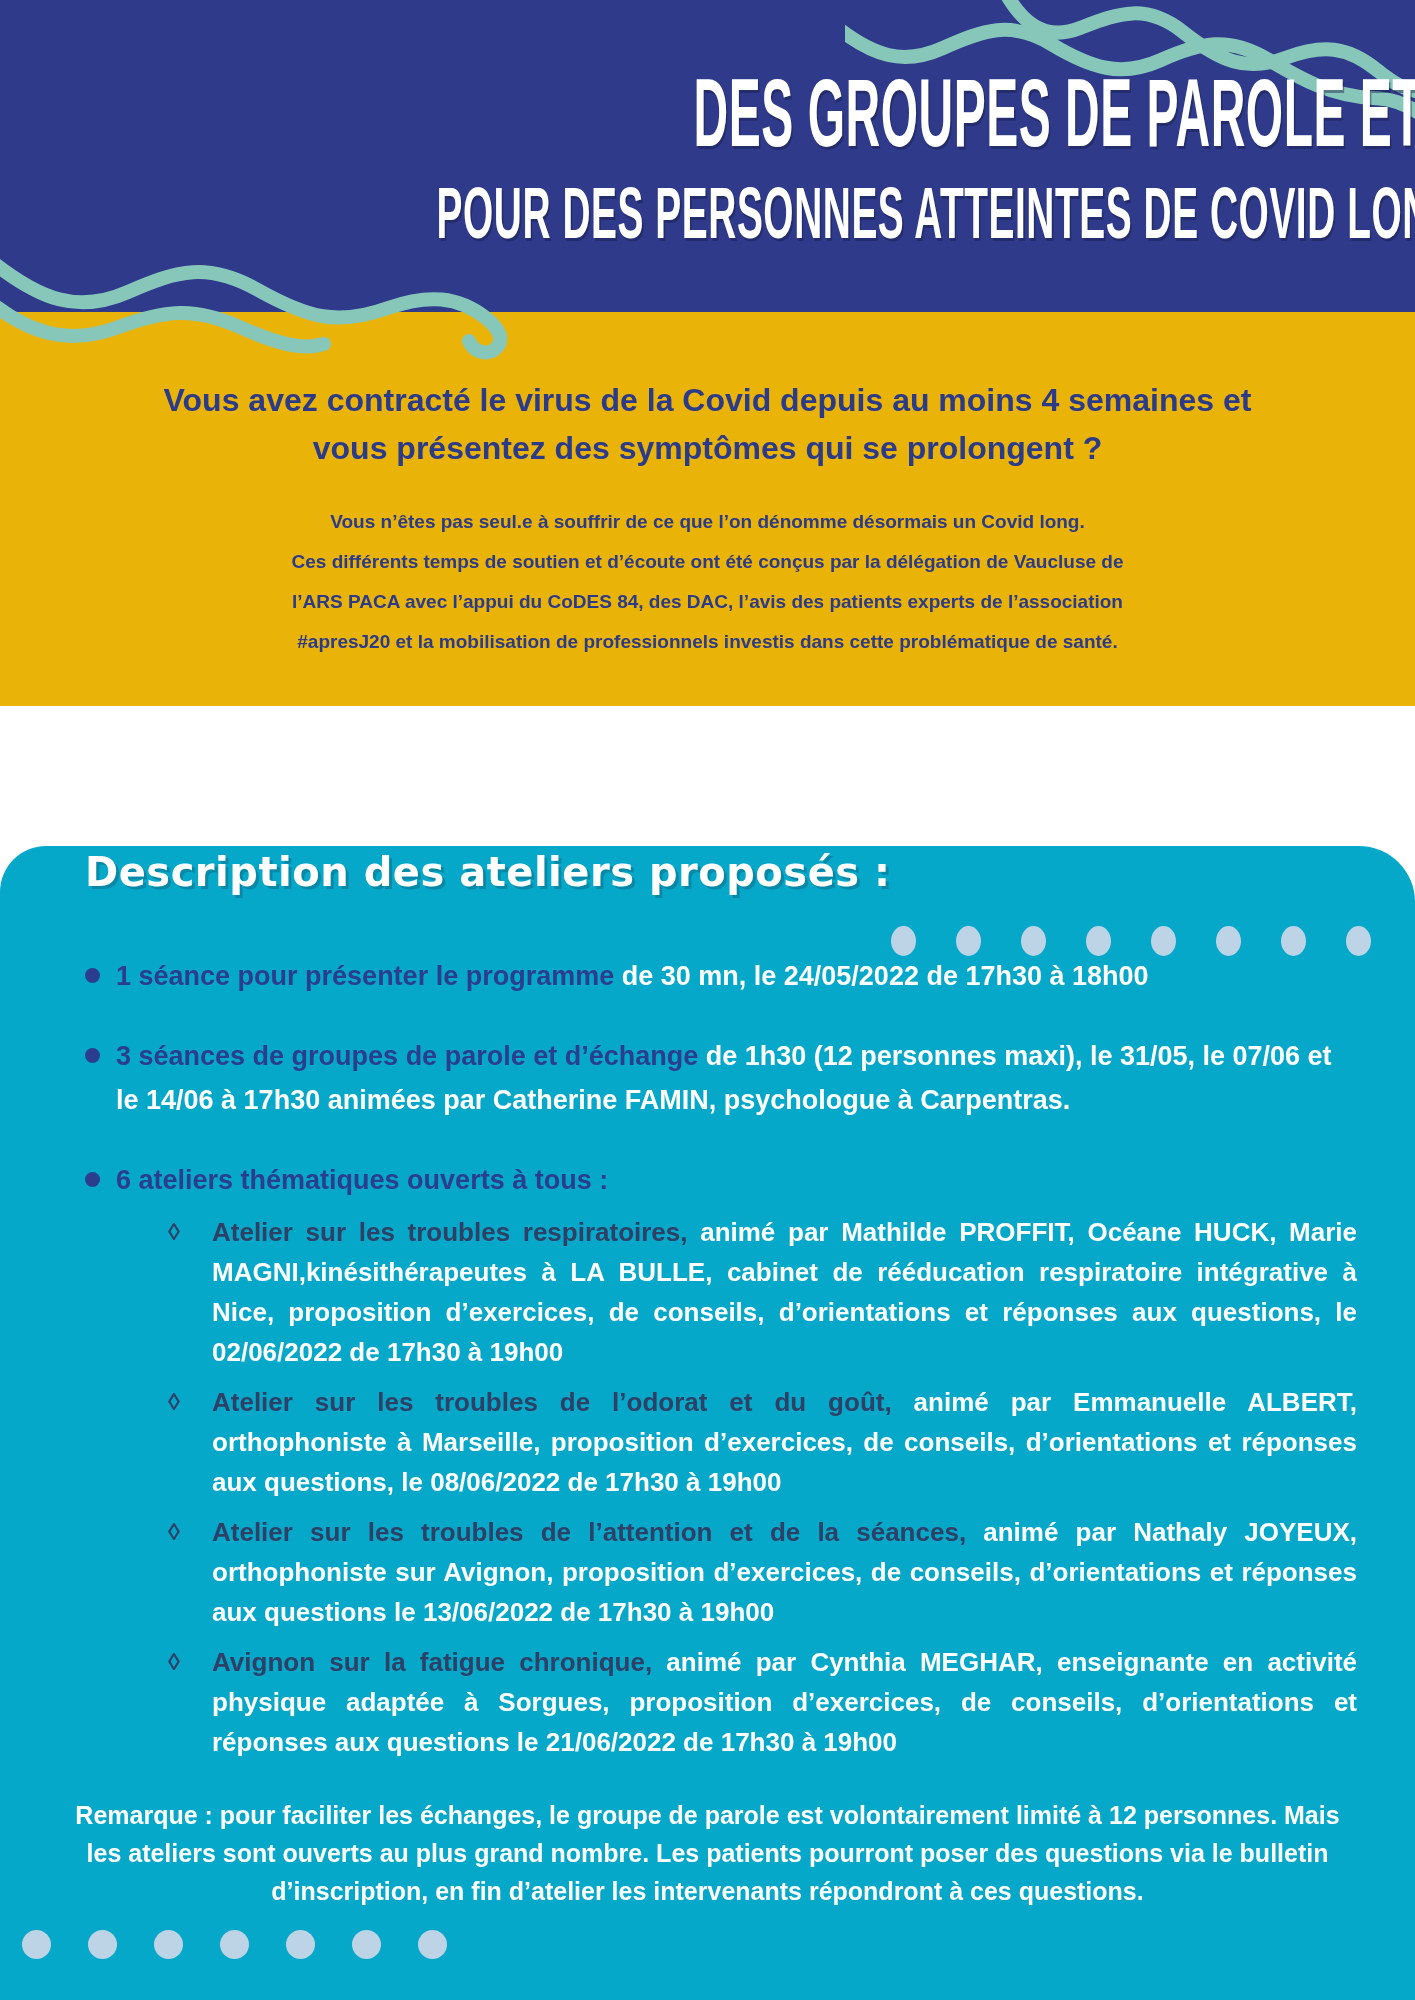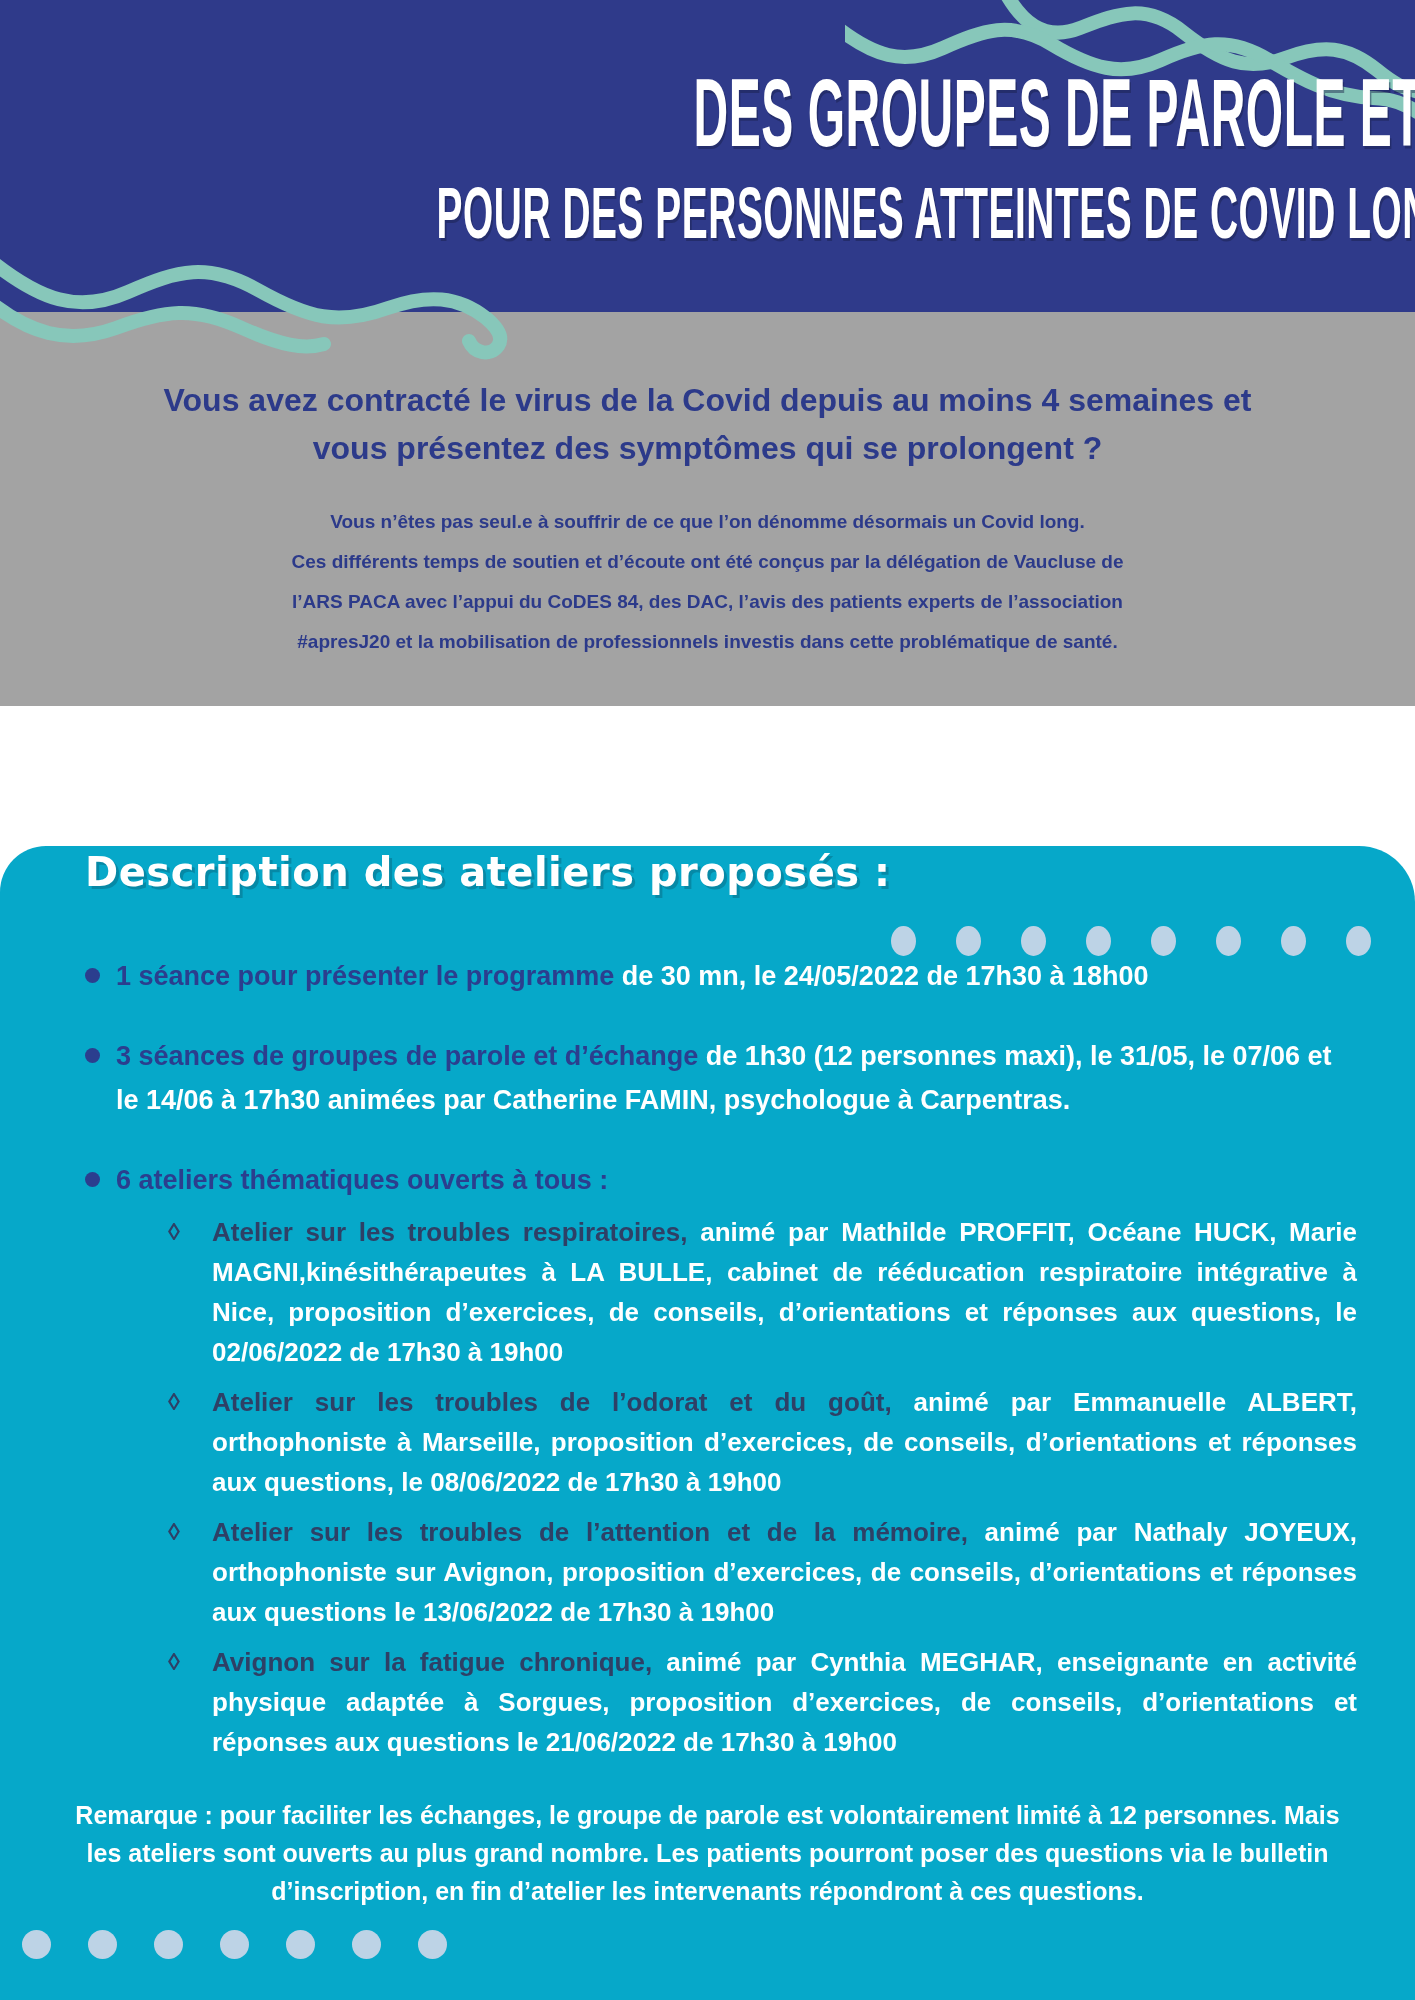--- a/index.html
+++ b/index.html
@@ -19,21 +19,21 @@
     display:inline-block;white-space:nowrap;font-weight:bold;
     text-shadow:3px 3px 0 rgba(24,30,72,0.45);
     letter-spacing:1px;
   }
   .title-line1{top:58px;}
   .title-line1 > span{font-size:96px;transform:scaleX(0.50);}
   .title-line2{top:172px;}
   .title-line2 > span{font-size:72px;transform:scaleX(0.54);}
 
   
-  .intro{position:relative;width:100%;height:394px;background:#a3a3a3;color:#2c3a8a;}
+  .intro{position:relative;width:100%;height:394px;background:#eab308;color:#2c3a8a;}
   .intro-question{
     padding-top:64px;margin:0 42px;
     font-size:32px;font-weight:bold;line-height:48px;
     text-align:center;white-space:pre-line;
   }
   .intro-paragraph{
     margin:30px 40px 0;
     font-size:19px;font-weight:bold;line-height:40px;
     text-align:center;white-space:pre-line;
   }
@@ -162,21 +162,21 @@
             <div class="sub-item">
               <span class="sub-marker">◊</span>
               <span class="sub-text">
                 <span class="lead">Atelier sur les troubles de l’odorat et du goût,</span>
                 <span class="rest">animé par Emmanuelle ALBERT, orthophoniste à Marseille, proposition d’exercices, de conseils, d’orientations et réponses aux questions, le 08/06/2022 de 17h30 à 19h00</span>
               </span>
             </div>
             <div class="sub-item">
               <span class="sub-marker">◊</span>
               <span class="sub-text">
-                <span class="lead">Atelier sur les troubles de l’attention et de la mémoire,</span>
+                <span class="lead">Atelier sur les troubles de l’attention et de la séances,</span>
                 <span class="rest">animé par Nathaly JOYEUX, orthophoniste sur Avignon, proposition d’exercices, de conseils, d’orientations et réponses aux questions le 13/06/2022 de 17h30 à 19h00</span>
               </span>
             </div>
             <div class="sub-item">
               <span class="sub-marker">◊</span>
               <span class="sub-text">
                 <span class="lead">Avignon sur la fatigue chronique,</span>
                 <span class="rest">animé par Cynthia MEGHAR, enseignante en activité physique adaptée à Sorgues, proposition d’exercices, de conseils, d’orientations et réponses aux questions le 21/06/2022 de 17h30 à 19h00</span>
               </span>
             </div>

